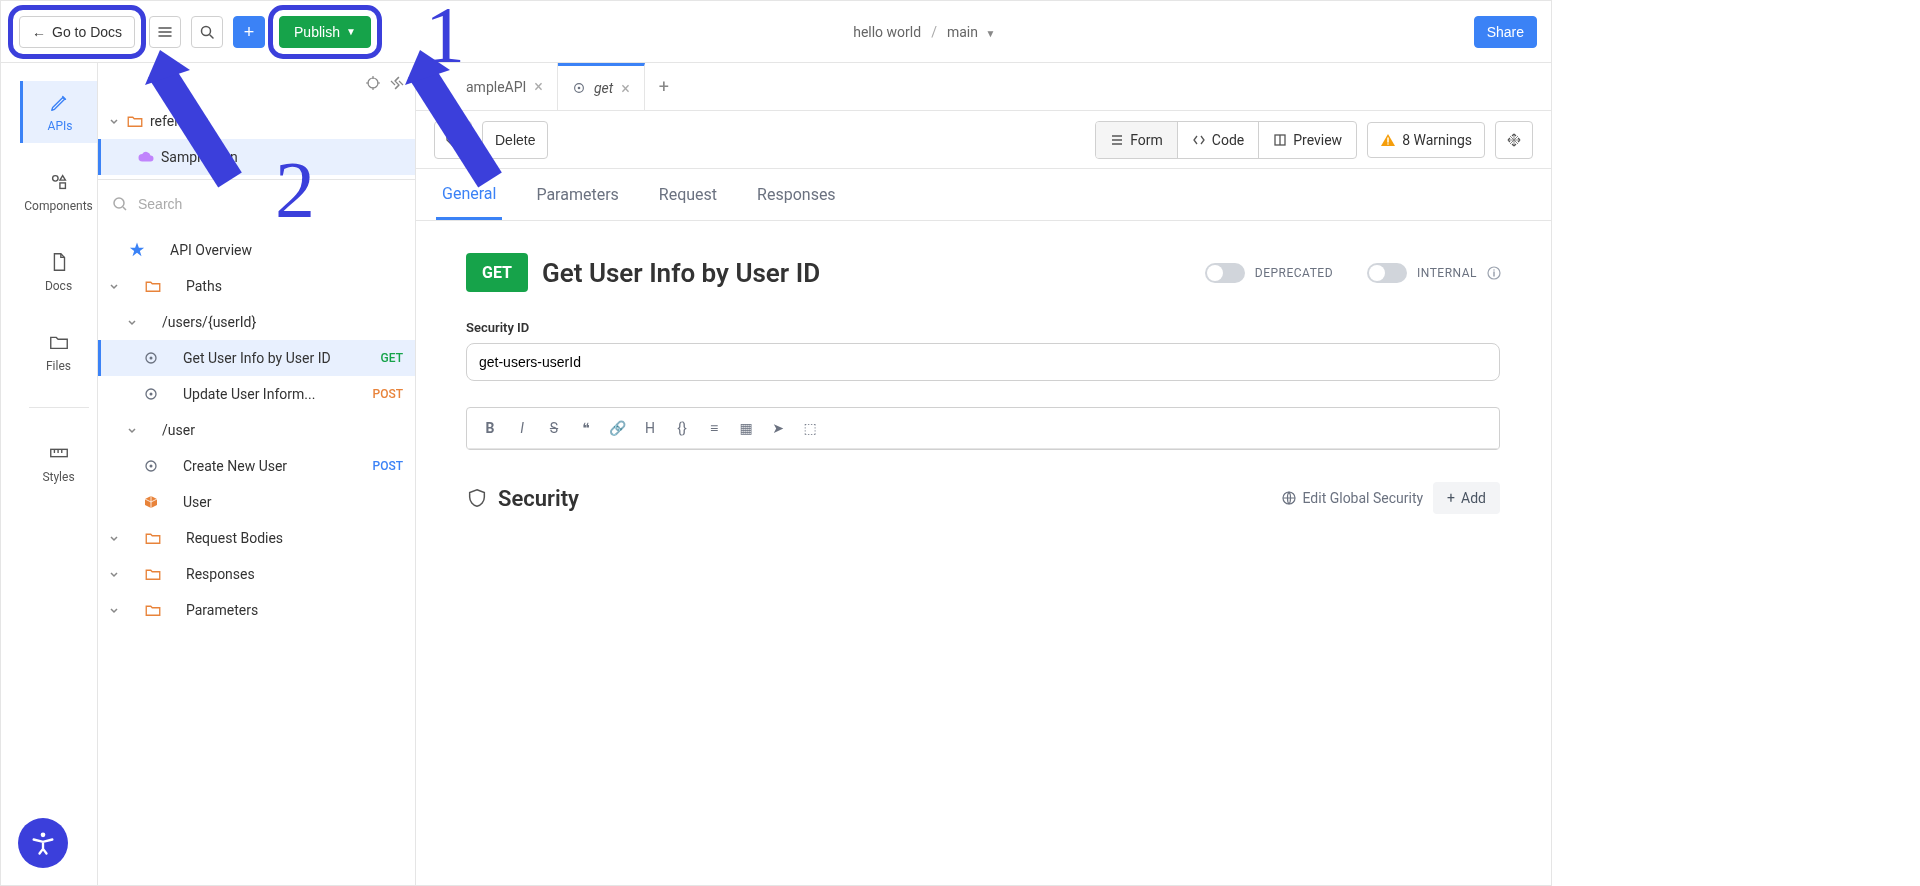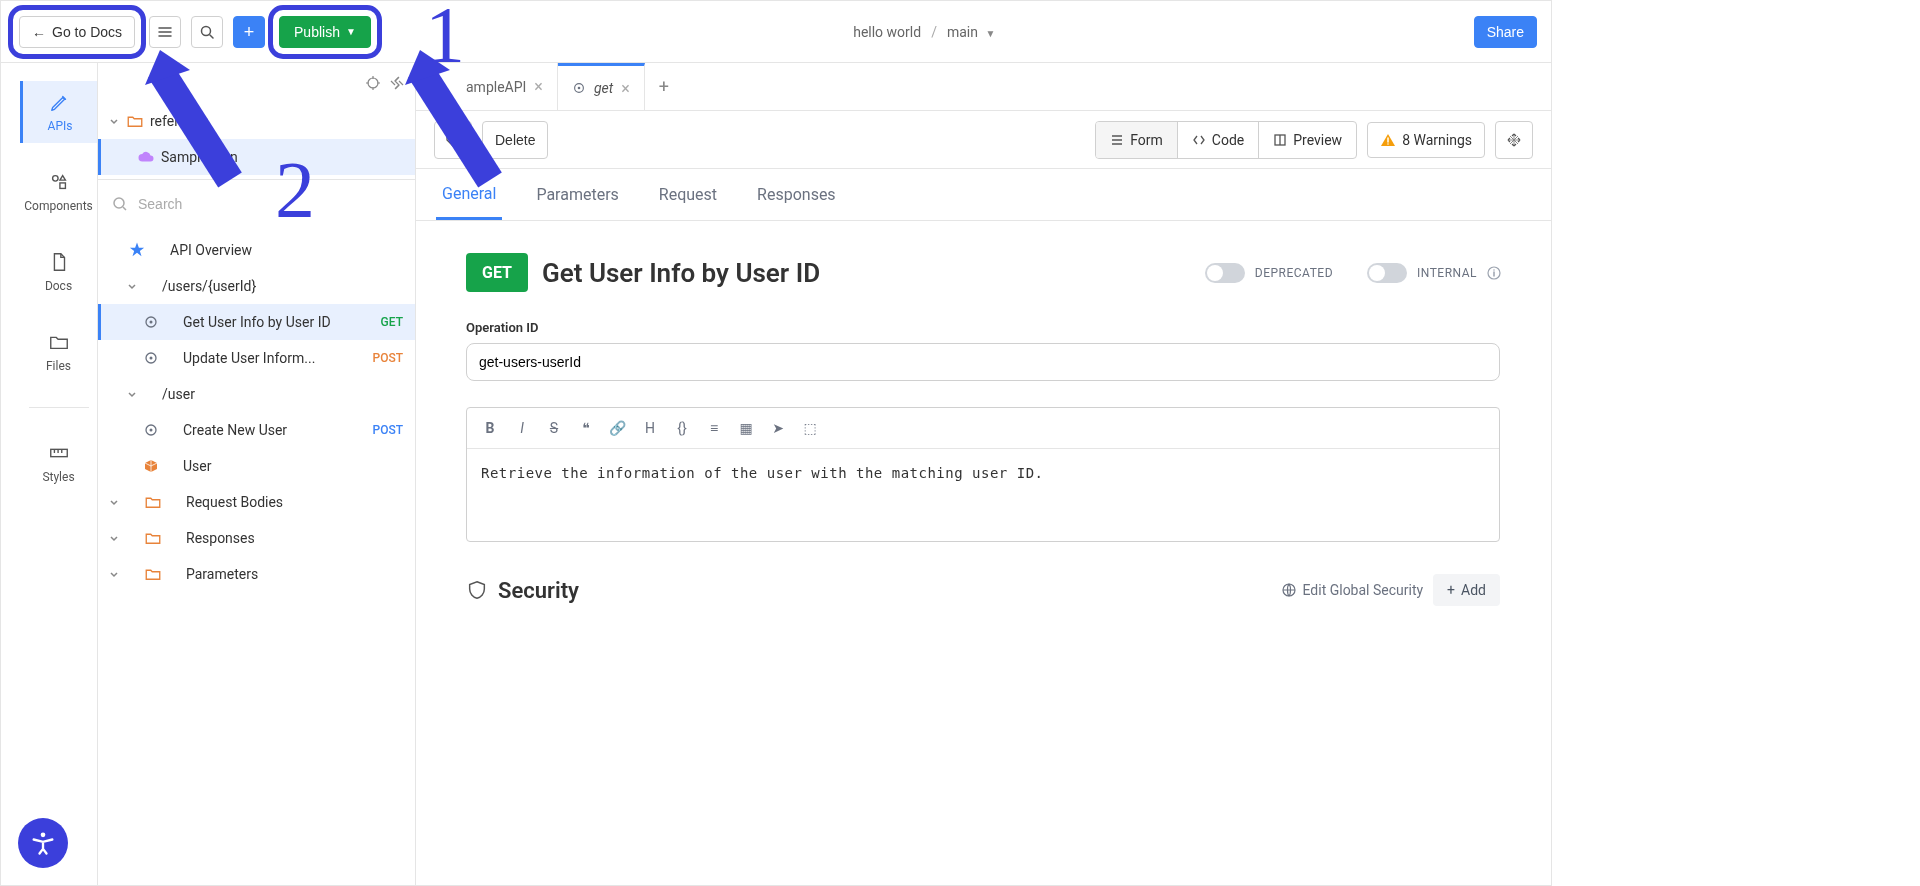--- a/index.html
+++ b/index.html
@@ -236,20 +236,29 @@
         <input placeholder="Search" style="">
       </div>
 
       <div class="tree">
         <div class="tree-item" style="padding-left:30px">
           <svg class="star-icon" width="18" height="18" viewBox="0 0 24 24">
               <path d="M12 2l2.5 7h7l-5.7 4.3 2.2 7-6-4.5-6 4.5 2.2-7L2.5 9h7z" fill="currentColor"></path>
             </svg>
           <span>API Overview</span>
         </div>
+        <div class="tree-item" style="padding-left:10px">
+          <svg class="chev" viewBox="0 0 12 12">
+              <path d="M3 5l3 3 3-3" stroke="#888" stroke-width="1.5" fill="none"></path>
+            </svg>
+          <svg class="folder-icon" width="18" height="18" viewBox="0 0 24 24">
+              <path d="M3 7h6l2 2h10v10H3V7z" fill="none" stroke="currentColor" stroke-width="1.8"></path>
+            </svg>
+          <span>Paths</span>
+        </div>
         <div class="tree-item" style="padding-left:28px">
           <svg class="chev" viewBox="0 0 12 12">
               <path d="M3 5l3 3 3-3" stroke="#888" stroke-width="1.5" fill="none"></path>
             </svg>
           <span>/users/{userId}</span>
         </div>
         <div class="tree-item selected" style="padding-left:42px">
           <svg class="target-icon" width="16" height="16" viewBox="0 0 16 16">
               <circle cx="8" cy="8" r="5" stroke="currentColor" stroke-width="1.3" fill="none"></circle>
               <circle cx="8" cy="8" r="1.5" fill="currentColor"></circle>
@@ -400,38 +409,37 @@
           <div class="toggle-group" style="margin-left:20px">
             <div class="toggle"></div>
             <span class="toggle-label">INTERNAL</span>
             <svg class="info-icon" width="14" height="14" viewBox="0 0 14 14">
                 <circle cx="7" cy="7" r="6" stroke="currentColor" stroke-width="1.2" fill="none"></circle>
                 <path d="M7 4v0M7 6v4" stroke="currentColor" stroke-width="1.5" stroke-linecap="round"></path>
               </svg>
           </div>
         </div>
         
-        <div class="field-label">Operation ID</div>
+        <div class="field-label">Security ID</div>
         <input class="text-input" value="get-users-userId" style="">
         
         <div class="rich-editor">
           <div class="rich-toolbar">
             <span><b>B</b></span>
             <span><i>I</i></span>
             <span><s>S</s></span>
             <span>❝</span>
             <span>🔗</span>
             <span>H</span>
             <span>{}</span>
             <span>≡</span>
             <span>▦</span>
             <span>➤</span>
             <span>⬚</span>
           </div>
-          <div class="rich-content">Retrieve the information of the user with the matching user ID.</div>
         </div>
         
         <div class="security-row">
           <svg width="22" height="22" viewBox="0 0 24 24">
               <path d="M12 3l8 3v5c0 5-3.5 9-8 10-4.5-1-8-5-8-10V6l8-3z" stroke="#555" stroke-width="1.6" fill="none"></path>
             </svg>
           <div class="security-title">Security</div>
           <div class="spacer"></div>
           <div class="link-btn">
             <svg width="16" height="16" viewBox="0 0 16 16">

